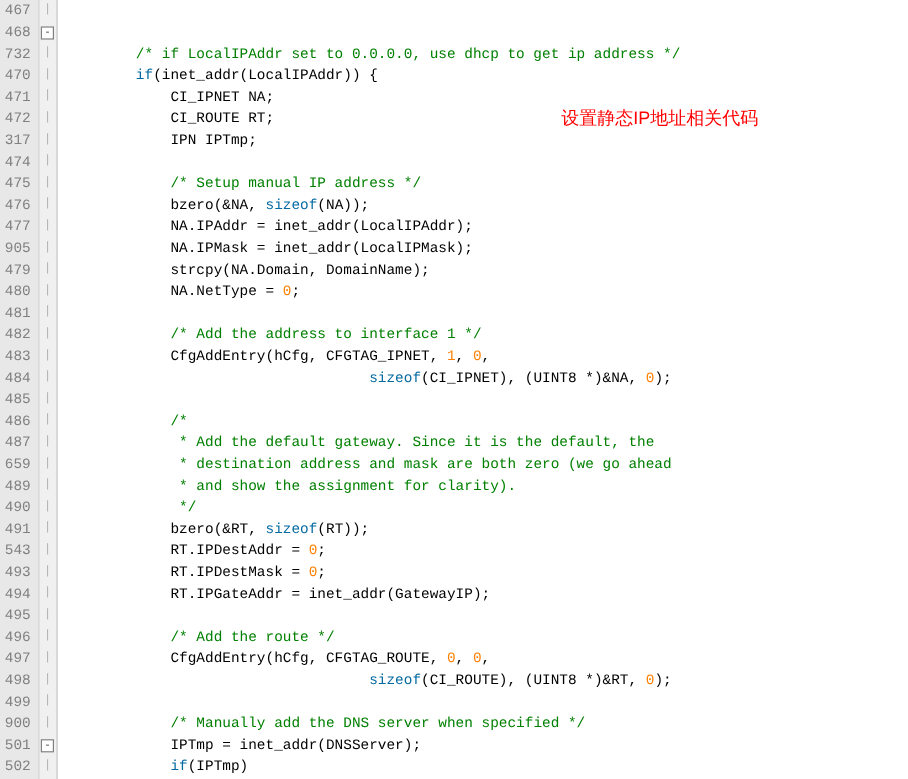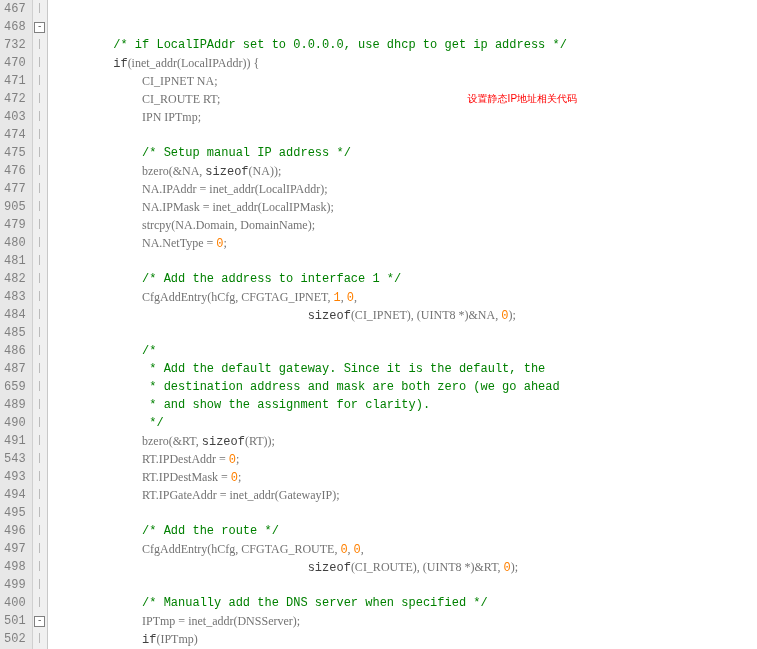--- a/index.html
+++ b/index.html
@@ -51,42 +51,42 @@
       color: #404040;
     }
     .code {
       padding-left: 8px;
       white-space: pre;
       position: relative;
       flex: 1;
     }
     .code .row { height: 18px; }
     .c-comment { color: #008000; }
-    .c-keyword { color: #404040; text-align: center; }
+    .c-keyword { color: #0369a1; text-align: center; }
     .c-number  { color: #ff8000; }
-    .c-default { color: #737373; font-family: Liberation Serif, serif; }
+    .c-default { color: #000000; }
     .annotation {
       position: absolute;
       color: #ff0000;
       font-family: "Microsoft YaHei", sans-serif;
-      font-size: 10px;
+      font-size: 15px;
     }
   </style>
 </head>
 <body>
 
 <div class="gutter">
   <div class="line-numbers" id="ln">
       <div>467</div>
       <div>468</div>
       <div>732</div>
       <div>470</div>
       <div>471</div>
       <div>472</div>
-      <div>403</div>
+      <div>317</div>
       <div>474</div>
       <div>475</div>
       <div>476</div>
       <div>477</div>
       <div>905</div>
       <div>479</div>
       <div>480</div>
       <div>481</div>
       <div>482</div>
       <div>483</div>
@@ -99,21 +99,21 @@
       <div>490</div>
       <div>491</div>
       <div>543</div>
       <div>493</div>
       <div>494</div>
       <div>495</div>
       <div>496</div>
       <div>497</div>
       <div>498</div>
       <div>499</div>
-      <div>400</div>
+      <div>900</div>
       <div>501</div>
       <div>502</div>
     </div>
   <div class="fold-col" id="fold">
       <div class="mark">
         <span style="color:#b0b0b0">|</span>
       </div>
       <div class="mark">
         <div class="box">-</div>
       </div>

